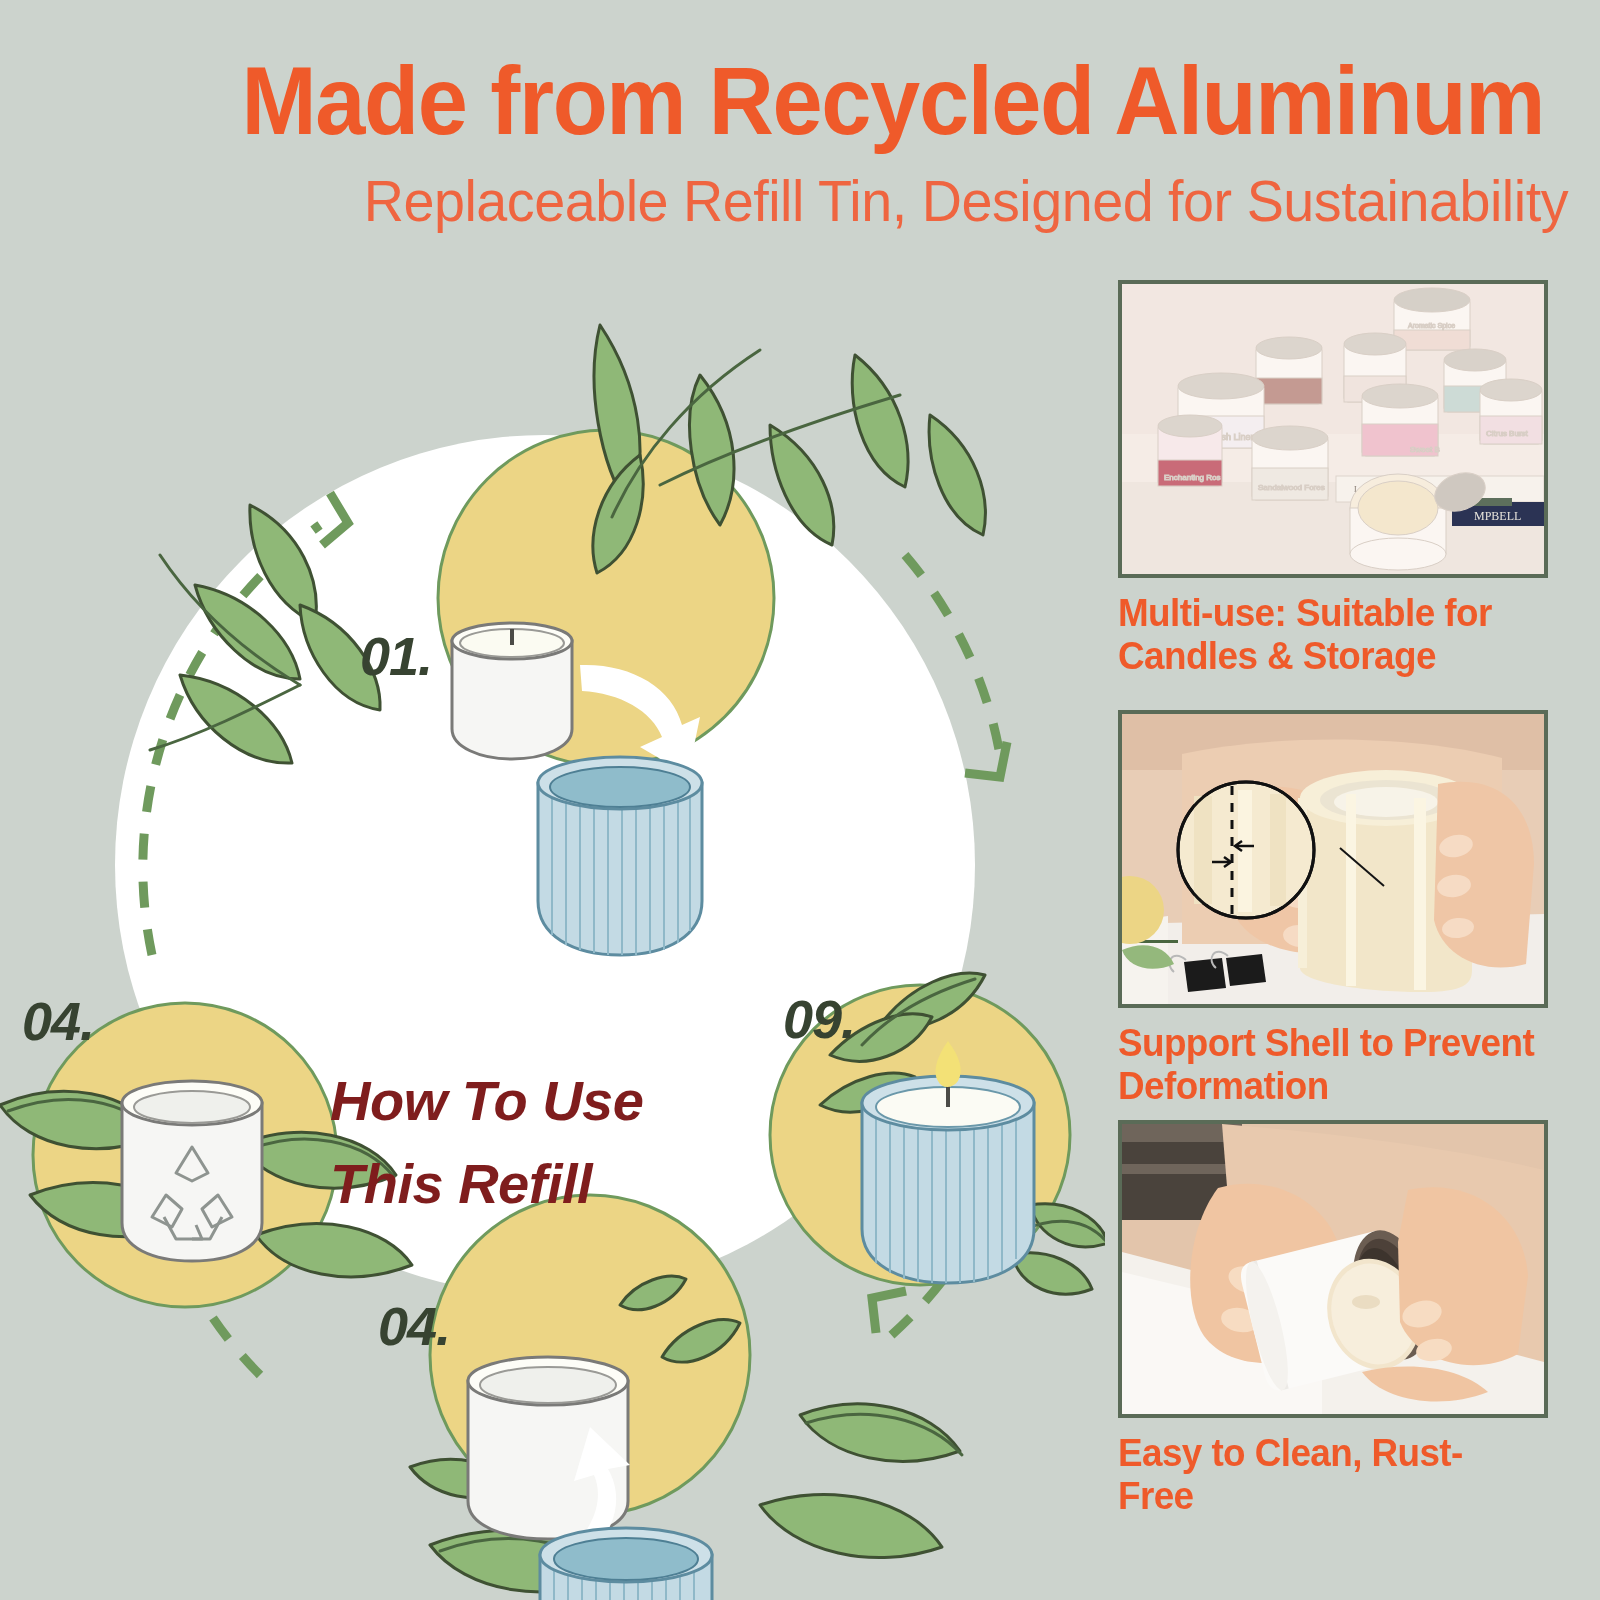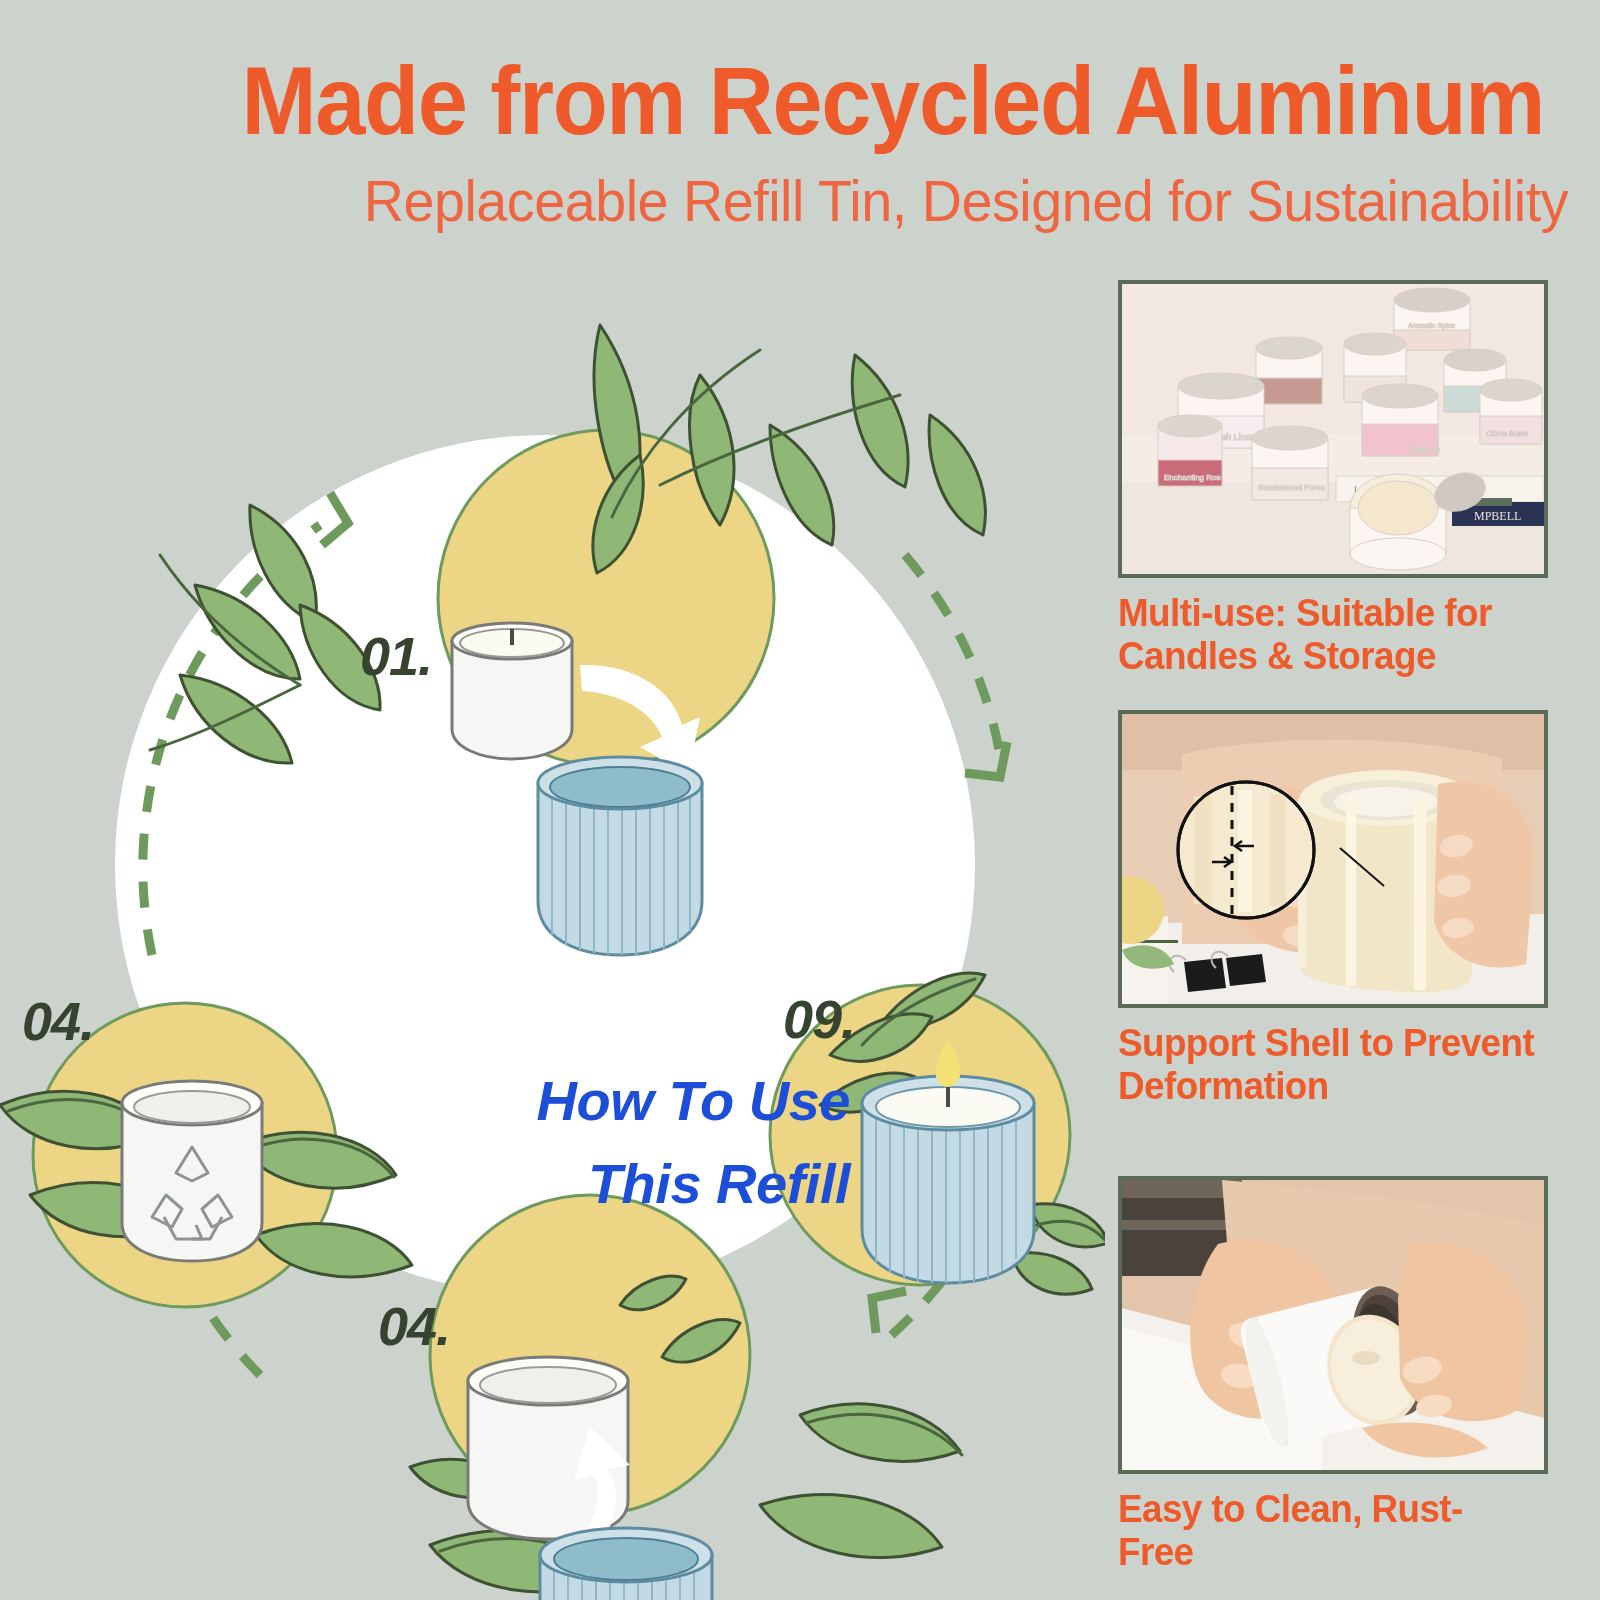--- a/index.html
+++ b/index.html
@@ -66,25 +66,25 @@
   .n01 { left: 360px; top: 346px; margin-top: 24px; }
   .n02 { left: 783px; top: 733px; }
   .n03 { left: 378px; top: 1040px; }
   .n04 { left: 22px; top: 735px; font-style: italic; }
 
   .center-title {
     position: absolute;
     left: 330px;
     top: 805px;
     width: 520px;
-    text-align: right;
+    text-align: left;
     font-size: 56px;
     font-weight: 700;
     font-style: italic;
-    color: #1d4ed8;
+    color: #7f1d1d;
     line-height: 1.48;
     letter-spacing: -0.5px;
   }
 
   
   .panel {
     position: absolute;
     left: 1118px;
     width: 430px;
   }
@@ -104,21 +104,21 @@
     color: #ef5a2a;
     line-height: 1.14;
     letter-spacing: -0.6px;
     transform: scaleX(0.97);
     transform-origin: left center;
   }
   #panel-0 { top: 280px; }
   #panel-0 .panel-frame { height: 298px; }
   #panel-1 { top: 710px; }
   #panel-1 .panel-frame { height: 298px; }
-  #panel-2 { top: 1176px; }
+  #panel-2 { top: 1120px; }
   #panel-2 .panel-frame { height: 298px; }
 </style>
 </head>
 <body>
 
 <div class="header">
   <div class="headline">Made from Recycled Aluminum</div>
   <div class="subhead">Replaceable Refill Tin, Designed for Sustainability</div>
 </div>
 

